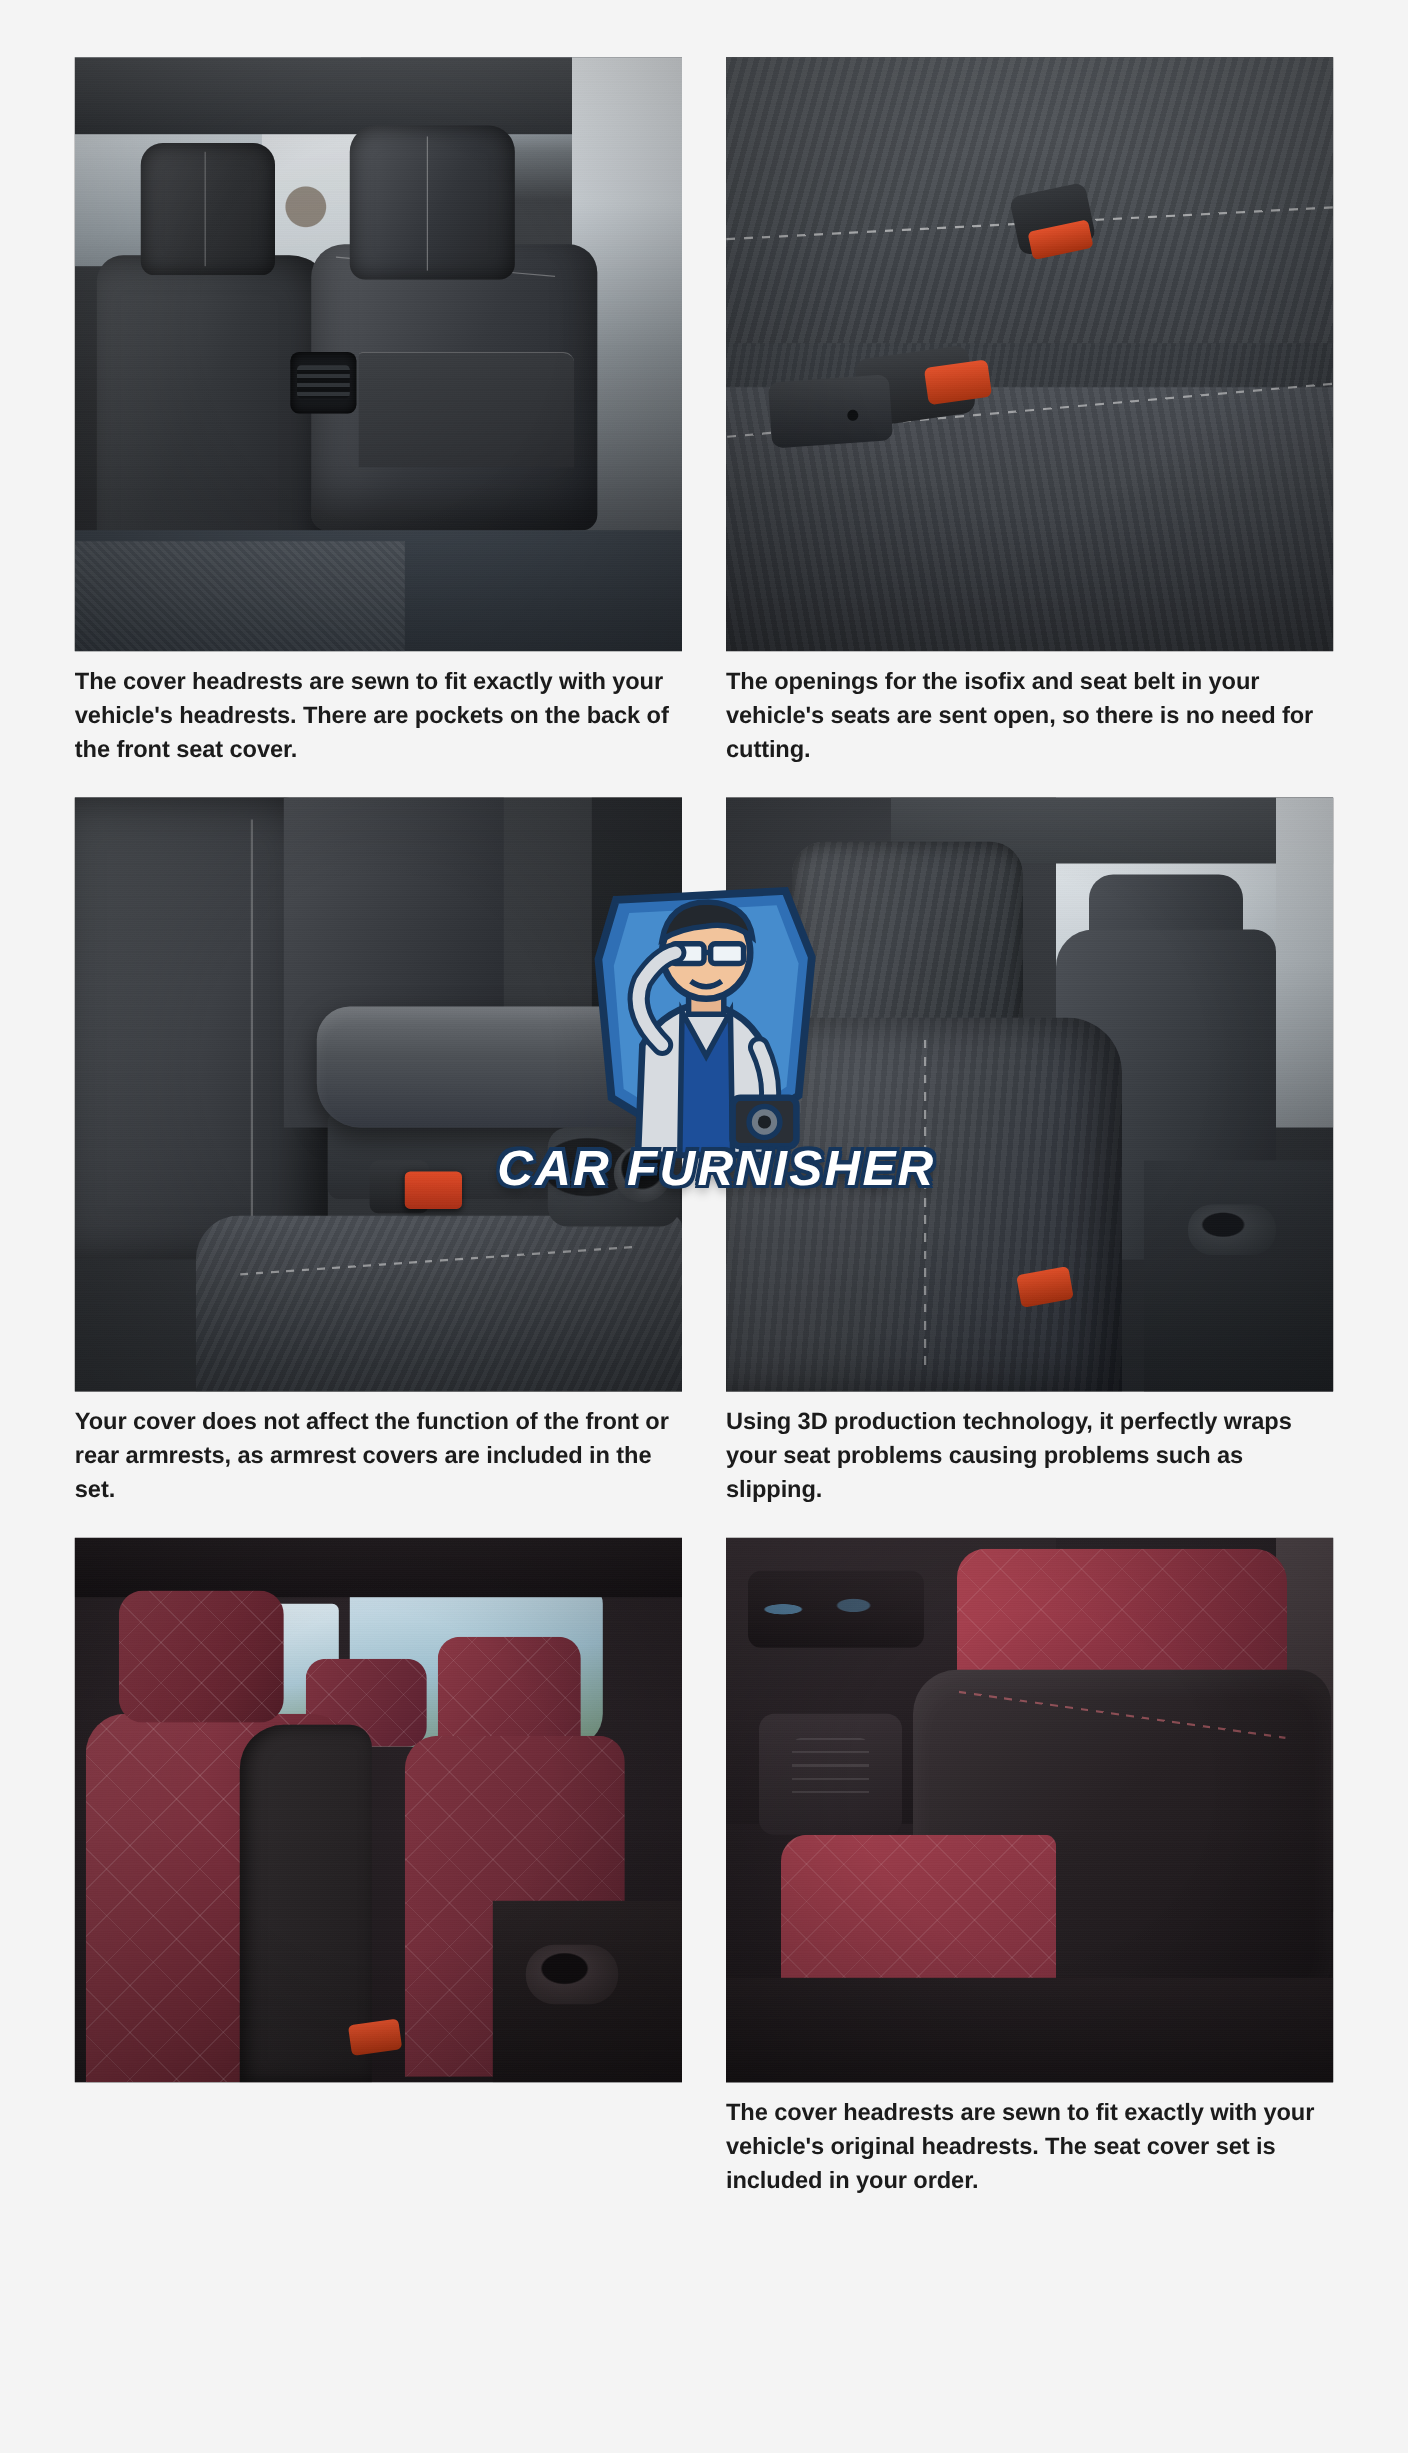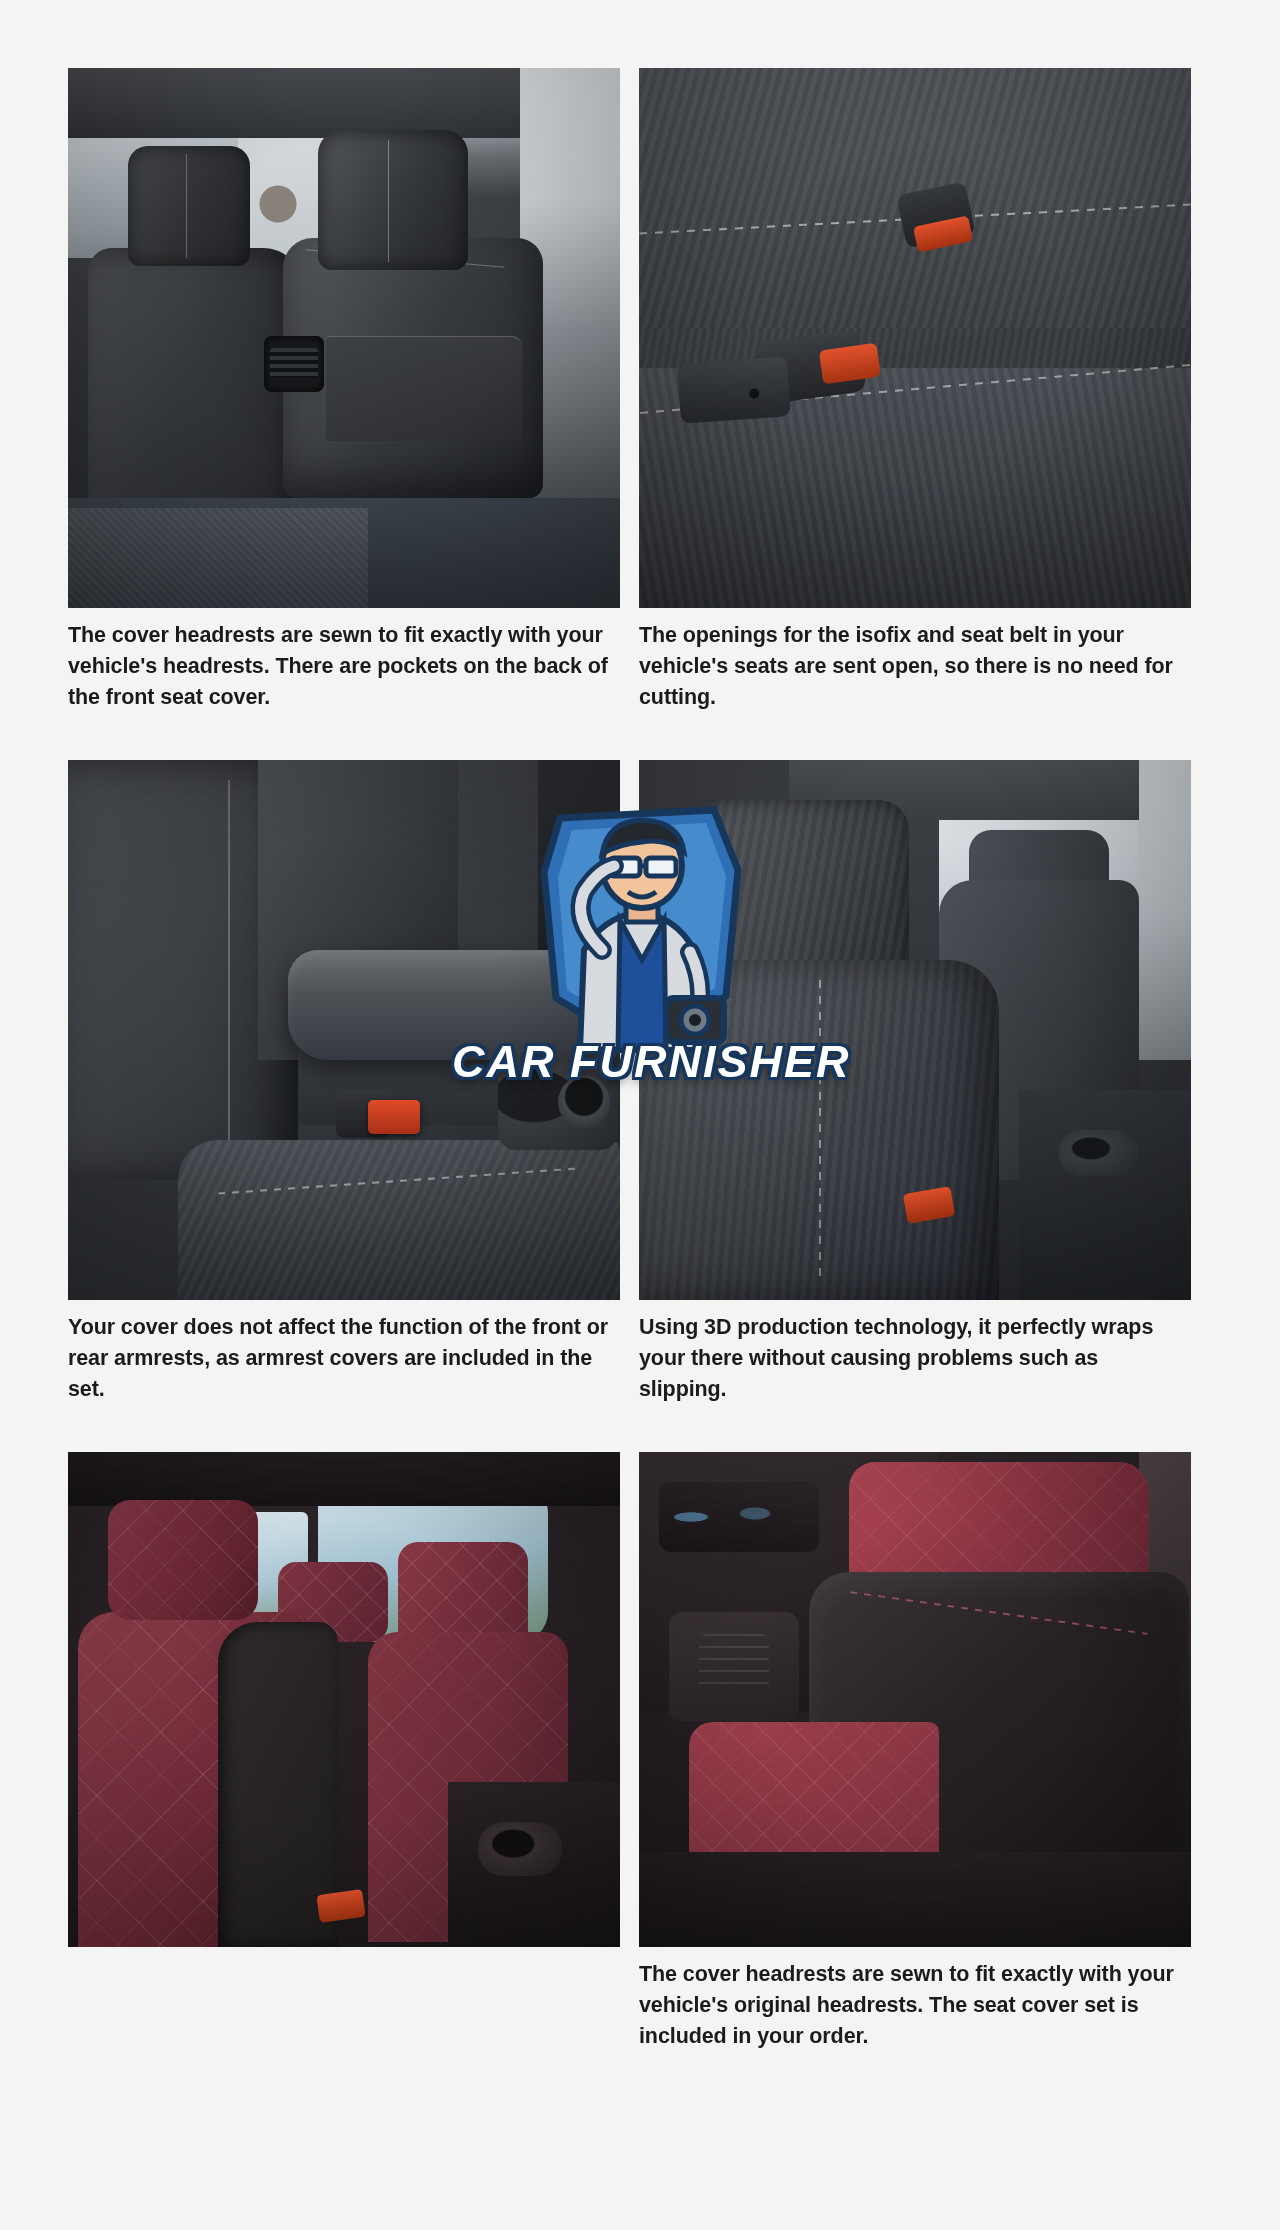--- a/index.html
+++ b/index.html
@@ -15,27 +15,26 @@
   .page {
     position: relative;
     width: 1280px;
     height: 2230px;
     background: #f4f4f4;
     overflow: hidden;
   }
   .grid {
     position: absolute;
     left: 68px;
-    top: 68px;
+    top: 52px;
     width: 1144px;
     display: grid;
     grid-template-columns: 552px 552px;
     column-gap: 40px;
     row-gap: 0px;
-    gap: 19px;
   }
   .cell {
     position: relative;
   }
   .photo {
     position: relative;
     width: 552px;
     height: 540px;
     overflow: hidden;
     background: #2a2a2c;
@@ -612,21 +611,21 @@
         <div class="layer p4-pillar"></div>
         <div class="layer p4-hr2"></div>
         <div class="layer p4-seat2"></div>
         <div class="layer p4-hr"></div>
         <div class="layer p4-seat"></div>
         <div class="layer p4-console"></div>
         <div class="layer p4-buckle"></div>
         <div class="grain"></div>
         <div class="vig"></div>
       </div>
-      <div class="caption">Using 3D production technology, it perfectly wraps your there without causing problems such as slipping.</div>
+      <div class="caption">Using 3D production technology, it perfectly wraps your seat problems causing problems such as slipping.</div>
     </div>
 
     <div class="cell r3">
       <div class="photo">
         <div class="layer p5-bg"></div>
         <div class="layer p5-window"></div>
         <div class="layer p5-window2"></div>
         <div class="layer p5-roof"></div>
         <div class="layer p5-hr-mid"></div>
         <div class="layer p5-hr-right"></div>

